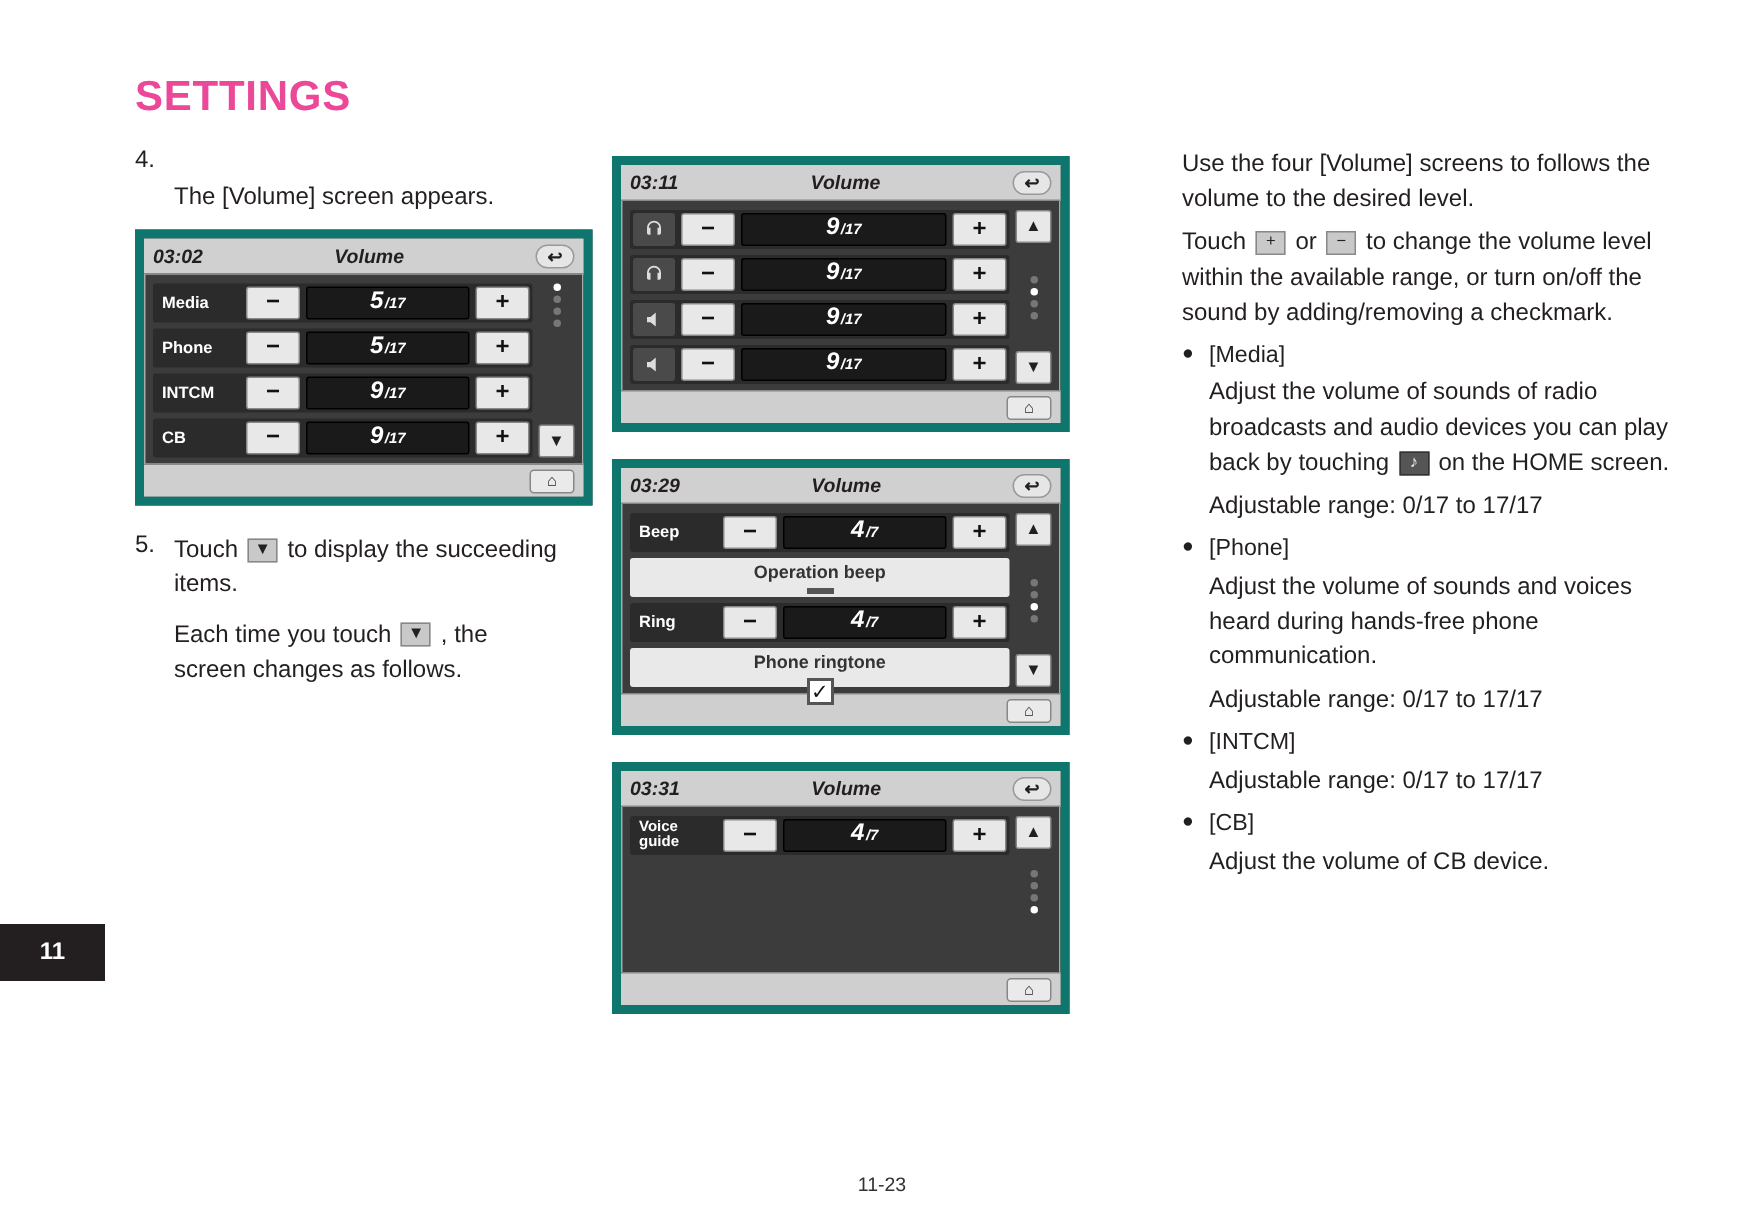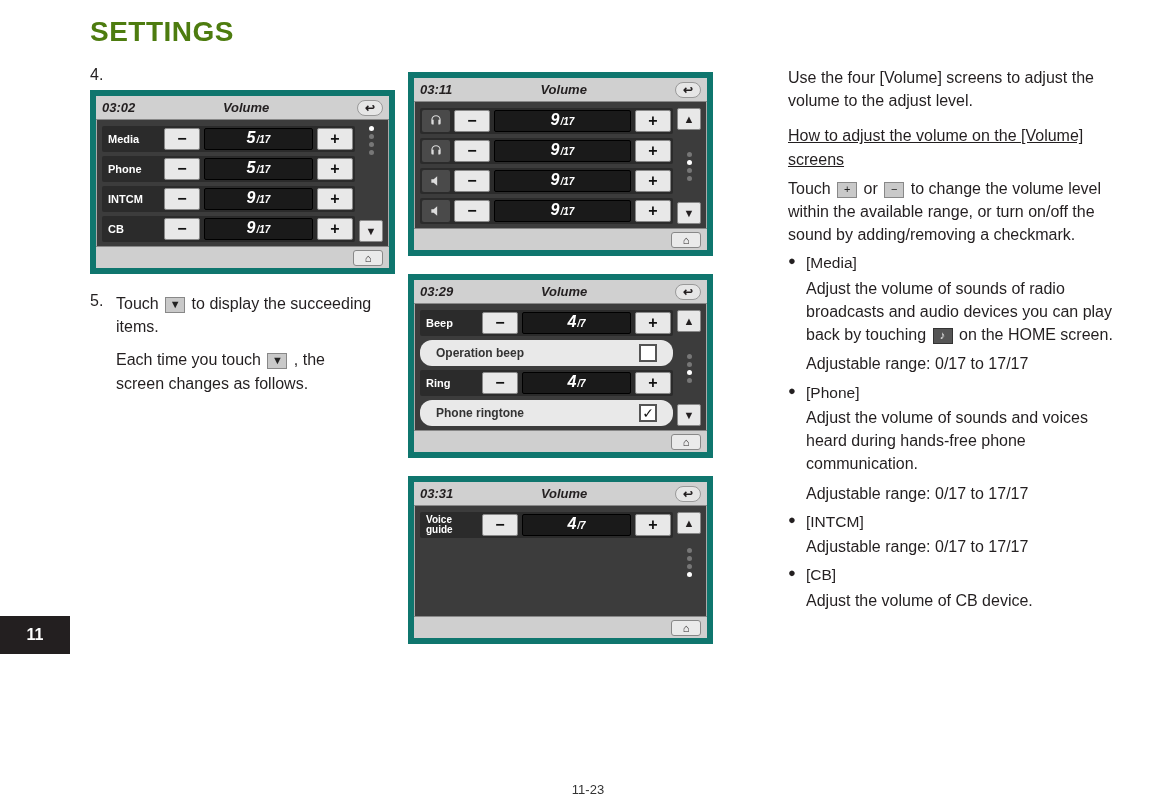--- a/index.html
+++ b/index.html
@@ -10,21 +10,22 @@
     width: 1176px;
     height: 803px;
     position: relative;
     padding: 0;
   }
   .page-title {
     font-weight: 900;
     font-size: 28px;
     letter-spacing: 0.5px;
     padding: 16px 0 8px 90px;
-    color: #4d7c0f;
+    color: #ec4899;
+    margin-top: 32px;
   }
   .content {
     display: flex;
     flex-direction: row;
     padding: 0 10px 0 0;
   }
   .col {
     padding: 10px 18px 0 18px;
   }
   .col-left { width: 390px; padding-left: 90px; }
@@ -82,22 +83,23 @@
     display:flex;align-items:baseline;justify-content:center;font-size:15px;
     border:1px solid #000;border-radius:2px;font-style:italic;
   }
   .val .big{font-size:16px;}
   .val .small{font-size:10px;font-weight:bold;margin-left:1px;}
   .icon-cell{
     width:28px;height:22px;background:#4a4a4a;display:flex;align-items:center;justify-content:center;border-radius:2px;
   }
   .icon-cell svg{width:14px;height:14px;fill:#ddd;}
   .toggle-row{
-    display:flex;align-items:center;gap:4px;background:#e9e9e9;border-radius:12px;padding:2px 16px;
+    display:flex;align-items:center;gap:4px;background:#e9e9e9;border-radius:2px;padding:2px 16px;
     height:26px;
+    flex-direction:column;
   }
   .toggle-row .tlabel{flex:1;font-size:12px;font-weight:bold;color:#333;}
   .checkbox{width:18px;height:18px;border:2px solid #555;background:#fff;display:flex;align-items:center;justify-content:center;font-size:14px;color:#111;}
   .side-arrows{width:24px;display:flex;flex-direction:column;justify-content:space-between;gap:4px;}
   .arrow-btn{
     width:24px;height:22px;background:#e8e8e8;border:1px solid #888;border-radius:2px;
     display:flex;align-items:center;justify-content:center;font-size:11px;
   }
   .dots{display:flex;flex-direction:column;gap:3px;align-items:center;justify-content:center;}
   .dot{width:5px;height:5px;border-radius:50%;background:#777;}
@@ -133,20 +135,21 @@
 <body>
 
 <div class="page-title">SETTINGS</div>
 
 <div class="content">
 
   <div class="col col-left">
     <div class="step">
       <div class="step-num">4.</div>
     </div>
+    <div class="para step-sub">The [Volume] screen appears.</div>
 
     <div class="screen">
       <div class="screen-header">
         <span class="clock">03:02</span>
         <span class="title">Volume</span>
         <span class="back-btn">↩</span>
       </div>
       <div class="screen-body">
         <div class="rows">
           <div class="row">
@@ -373,23 +376,22 @@
         </div>
       </div>
       <div class="screen-footer">
         <div class="home-btn">⌂</div>
       </div>
     </div>
 
   </div>
 
   <div class="col col-right">
-    <div class="para">Use the four [Volume] screens to adjust the volume to the adjust level.</div>
-
-    <div class="para subhead">How to adjust the volume on the [Volume] screens</div>
+    <div class="para">Use the four [Volume] screens to follows the volume to the desired level.</div>
+
 
     <div class="para">
       <span>Touch </span><span class="inline-icon">+</span><span> or </span><span class="inline-icon">−</span><span> to change the volume level within the available range, or turn on/off the sound by adding/removing a checkmark.</span>
     </div>
 
     <div class="bullet-list">
       <div class="bullet-item">
         <div class="bullet-mark">●</div>
         <div class="bullet-body">[Media]</div>
       </div>

